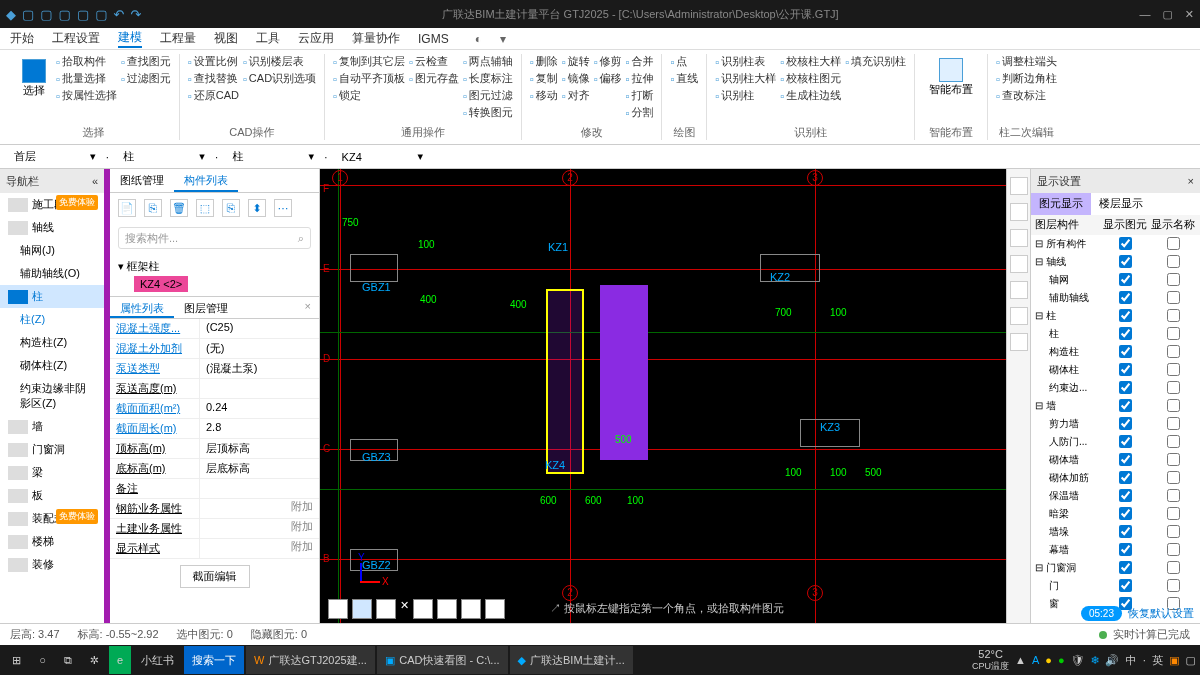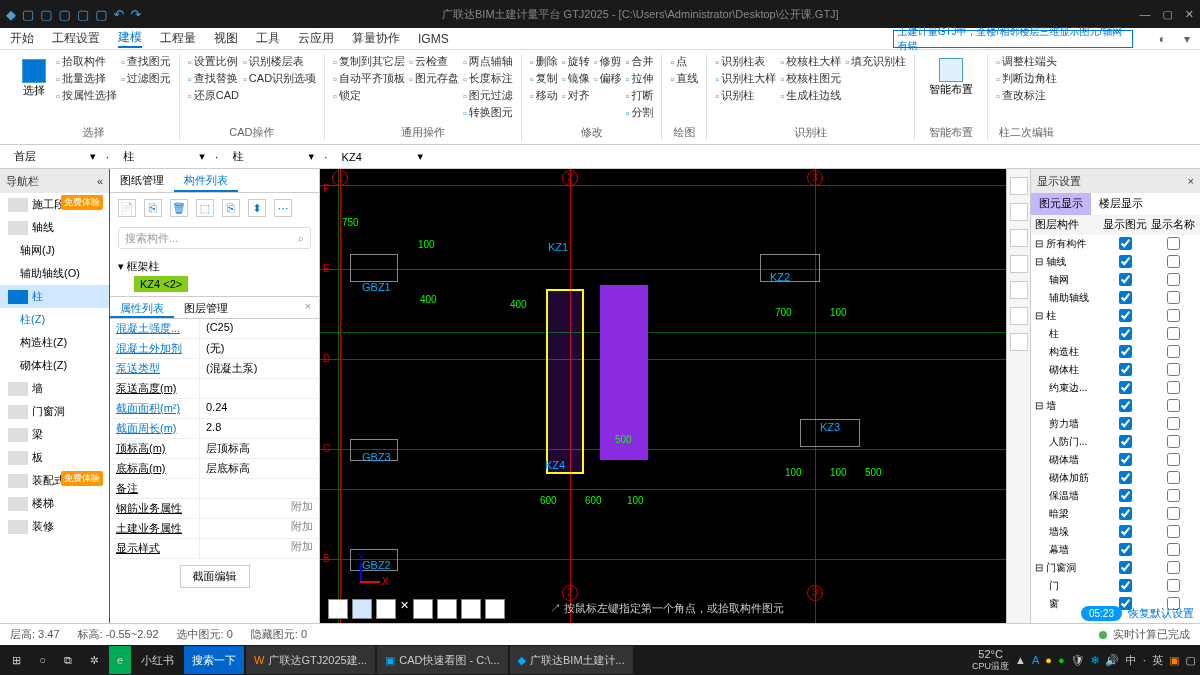--- a/index.html
+++ b/index.html
@@ -18,37 +18,37 @@
 .ribbon-group .items{display:flex;gap:4px;}
 .ribbon-group .col{display:flex;flex-direction:column;gap:2px;}
 .ribbon-group .label{text-align:center;color:#666;font-size:11px;}
 .ribbon-btn{font-size:11px;color:#333;white-space:nowrap;display:flex;align-items:center;gap:2px;cursor:pointer;}
 .ribbon-btn::before{content:"▫";color:#4a9fd8;}
 .big-btn{display:flex;flex-direction:column;align-items:center;justify-content:center;padding:4px 6px;}
 .big-btn .icon{width:24px;height:24px;background:#e0f0ff;border:1px solid #4a9fd8;}
 .context-bar{height:24px;background:#fff;border-bottom:1px solid #ccc;display:flex;align-items:center;padding:0 10px;gap:10px;}
 .context-bar select,.context-bar .sel{border:none;font-size:11px;padding:2px 18px 2px 4px;background:#fff;min-width:70px;}
 .main{display:flex;height:calc(675px - 28px - 22px - 95px - 24px - 22px - 30px);}
-.left-panel{width:110px;background:#fff;border-right:1px solid #a21caf;}
+.left-panel{width:110px;background:#fff;border-right:6px solid #a21caf;}
 .panel-head{height:24px;background:#eaeaea;display:flex;align-items:center;padding:0 6px;font-size:11px;color:#333;justify-content:space-between;}
 .nav-item{display:flex;align-items:center;gap:4px;padding:4px 8px;font-size:11px;cursor:pointer;}
 .nav-item.selected{background:#d0e7ff;}
 .nav-item .ico{width:20px;height:14px;background:#ddd;}
 .nav-item.blue{color:#0078d4;}
 .tag{position:absolute;background:#ff9800;color:#fff;font-size:9px;padding:1px 3px;border-radius:2px;}
 .mid-panel{width:210px;background:#fff;border-right:1px solid #ccc;display:flex;flex-direction:column;}
 .tabs{display:flex;height:24px;border-bottom:1px solid #ccc;}
 .tabs span{padding:4px 10px;font-size:11px;cursor:pointer;}
 .tabs span.active{color:#0078d4;border-bottom:2px solid #0078d4;}
 .mid-toolbar{height:30px;display:flex;align-items:center;gap:8px;padding:0 8px;}
 .mid-toolbar span{width:18px;height:18px;border:1px solid #ccc;display:flex;align-items:center;justify-content:center;color:#0078d4;cursor:pointer;font-size:11px;}
 .searchbox{margin:4px 8px;height:22px;border:1px solid #ddd;border-radius:3px;padding:0 6px;color:#999;display:flex;align-items:center;justify-content:space-between;}
 .tree{padding:4px 8px;}
 .tree .node{font-size:11px;padding:2px 0;}
-.tree .child{margin-left:16px;padding:2px 6px;background:#84cc16;display:inline-block;}
+.tree .child{margin-left:16px;padding:2px 6px;background:#ec4899;display:inline-block;}
 .prop-panel{border-top:1px solid #ccc;flex:1;overflow:auto;}
 .prop-row{display:flex;height:20px;border-bottom:1px solid #eee;}
 .prop-row .k{width:90px;padding:2px 6px;font-size:11px;border-right:1px solid #eee;text-decoration:underline;}
 .prop-row .k.blue{color:#0078d4;}
 .prop-row .v{flex:1;padding:2px 6px;font-size:11px;}
 .prop-row .extra{width:34px;text-align:center;font-size:11px;color:#888;}
 .canvas{flex:1;background:#000;position:relative;overflow:hidden;}
 .right-tools{width:24px;background:#f5f5f5;border-left:1px solid #ccc;display:flex;flex-direction:column;align-items:center;gap:8px;padding-top:8px;}
 .right-tools span{width:18px;height:18px;border:1px solid #ccc;background:#fff;cursor:pointer;}
 .right-panel{width:170px;background:#fff;border-left:1px solid #ccc;}
@@ -104,21 +104,20 @@
 <div class="menubar">
   <span>开始</span>
   <span>工程设置</span>
   <span class="active">建模</span>
   <span>工程量</span>
   <span>视图</span>
   <span>工具</span>
   <span>云应用</span>
   <span>算量协作</span>
   <span>IGMS</span>
-  <div class="search">土建计量GTJ中，全楼/相邻楼层三维显示图元/轴网有错</div>
   <span style="margin-left:8px;color:#666">◐</span>
   <span style="color:#666">▾</span>
 </div>
 
 <div class="ribbon">
   <div class="ribbon-group">
     <div class="items">
       <div class="big-btn">
           <div class="icon" style="background:#0078d4"></div>
           <span style="font-size:11px">选择</span>
@@ -283,20 +282,23 @@
       </div>
     <div class="nav-item blue" style="padding-left:20px">
         <span>柱(Z)</span>
       </div>
     <div class="nav-item" style="padding-left:20px">
         <span>构造柱(Z)</span>
       </div>
     <div class="nav-item" style="padding-left:20px">
         <span>砌体柱(Z)</span>
       </div>
+    <div class="nav-item" style="padding-left:20px">
+        <span>约束边缘非阴影区(Z)</span>
+      </div>
     <div class="nav-item">
         <span class="ico"></span>
         <span>墙</span>
       </div>
     <div class="nav-item">
         <span class="ico"></span>
         <span>门窗洞</span>
       </div>
     <div class="nav-item">
         <span class="ico"></span>

